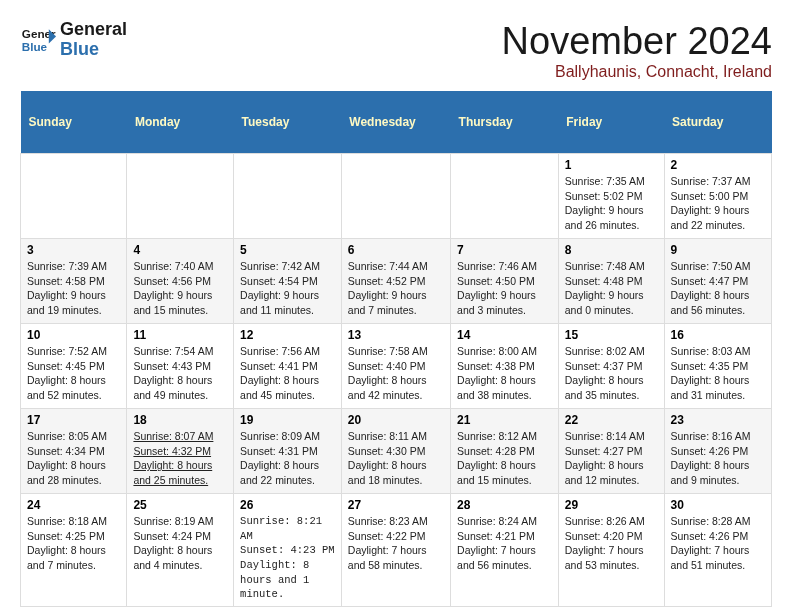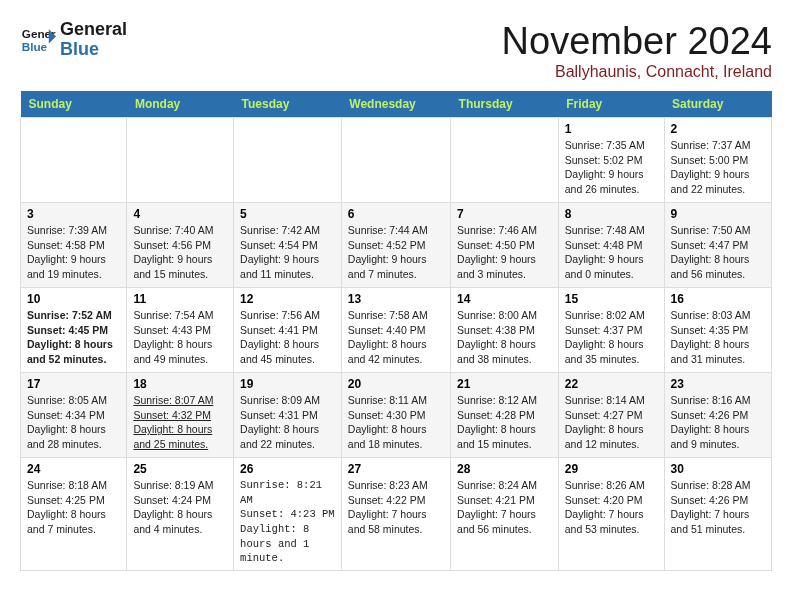--- a/index.html
+++ b/index.html
@@ -44,23 +44,23 @@
       font-size: 16px;
       color: #7f1d1d;
     }
     .calendar-table {
       width: 100%;
       border-collapse: collapse;
       font-size: 11px;
     }
     .calendar-table th {
       background-color: #2c6fad;
-      color: #bef264;
+      color: #fef9c3;
       text-align: left;
-      padding: 6px 8px;
+      padding: 24px 8px;
       font-size: 12px;
       font-weight: bold;
     }
     .calendar-table td {
       border: 1px solid #ddd;
       vertical-align: top;
       padding: 4px 6px;
       height: 85px;
       width: 113px;
       background: #fff;
@@ -176,21 +176,21 @@
         <td>
           <span class="day-number">9</span>
           <div class="day-info" style="white-space: pre-line;">Sunrise: 7:50 AM
 Sunset: 4:47 PM
 Daylight: 8 hours and 56 minutes.</div>
         </td>
       </tr>
       <tr>
         <td>
           <span class="day-number">10</span>
-          <div class="day-info" style="white-space: pre-line; font-weight: bold;">Sunrise: 7:52 AM
+          <div class="day-info" style="white-space: pre-line;">Sunrise: 7:52 AM
 Sunset: 4:45 PM
 Daylight: 8 hours and 52 minutes.</div>
         </td>
         <td>
           <span class="day-number">11</span>
           <div class="day-info" style="white-space: pre-line;">Sunrise: 7:54 AM
 Sunset: 4:43 PM
 Daylight: 8 hours and 49 minutes.</div>
         </td>
         <td>

